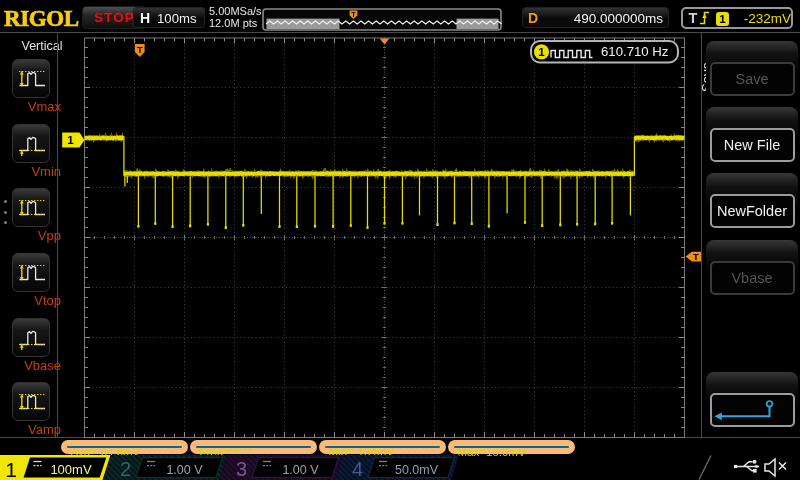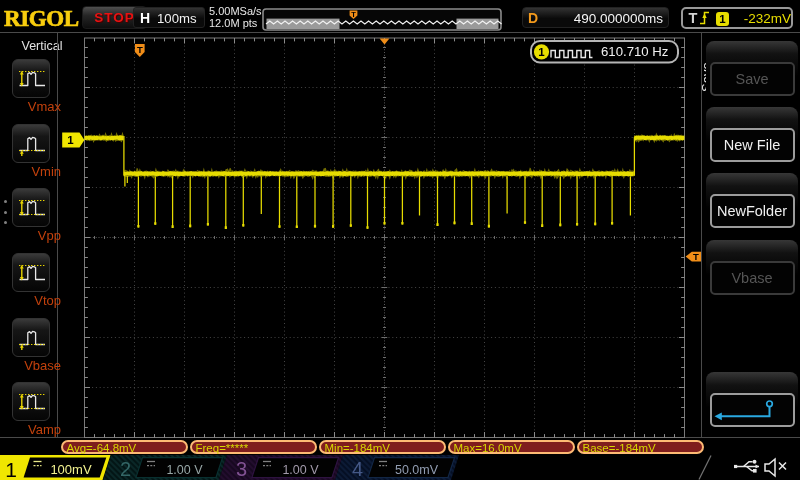--- a/index.html
+++ b/index.html
@@ -23,21 +23,21 @@
 #lsep {position:absolute;left:57px;top:33px;width:1px;height:404px;background:#4a4a4a}
 #rsep {position:absolute;left:701px;top:33px;width:1px;height:404px;background:#4a4a4a}
 .mbtn {position:absolute;left:11.5px;width:38px;height:39px;border-radius:6px;background:linear-gradient(#3a3a3a,#161616 30%,#050505);border:1px solid #333}
 .mlab {position:absolute;left:0;width:61px;text-align:right;font-size:13px;color:#c2410c}
 .dot {position:absolute;left:4px;width:3.4px;height:3.4px;border-radius:50%;background:#808080}
 #savetab {position:absolute;left:703px;top:60px;width:28px;height:36px;color:#e8e8e8;font-size:13px;transform:rotate(-90deg);transform-origin:center;text-align:center}
 .rcell {position:absolute;left:705.5px;width:92.5px;height:64.5px;border-radius:8px;background:linear-gradient(#373737,#121212 20%,#000 55%)}
 .rbtn {position:absolute;left:709.5px;width:85px;height:34px;border-radius:5px;background:#030303;font-size:14.5px;text-align:center;line-height:31px}
 .rbtn-on {border:2px solid #9c9c9c;color:#f0f0f0}
 .rbtn-off {border:2px solid #3a3a3a;color:#555}
-.pill {position:absolute;top:439.5px;width:127px;height:14px;border-radius:7px;border:2px solid #fdba74;background:#7f1d1d;color:#d8d800;font-size:11.5px;line-height:12.5px;padding-left:4px}
+.pill {position:absolute;top:439.5px;width:127px;height:14px;border-radius:7px;border:6px solid #fdba74;background:#0369a1;color:#d8d800;font-size:11.5px;line-height:12.5px;padding-left:4px}
 </style></head><body>
 <div id="scr">
 
 <div id="logo">RIGOL</div>
 <div id="stop">STOP</div>
 <div id="hbox">
       <b>H</b>
       <span>100ms</span>
     </div>
 <div id="srate">5.00MSa/s<br>12.0M pts</div>
@@ -194,21 +194,20 @@
 <svg width="85" height="34" viewBox="0 0 85 34">
 <circle cx="57.5" cy="8.8" r="2.8" fill="none" stroke="#2aa9e1" stroke-width="1.7"></circle>
 <path d="M57.5,11.8 V21.3 H8.5" stroke="#2aa9e1" stroke-width="2" fill="none"></path>
 <path d="M2.5,21.3 L9.8,17.4 V25.2 Z" fill="#2aa9e1"></path>
 </svg></div>
 
 <div class="pill" style="left:60.5px">Avg=-64.8mV</div>
     <div class="pill" style="left:189.5px">Freq=*****</div>
     <div class="pill" style="left:318.5px">Min=-184mV</div>
     <div class="pill" style="left:447.5px">Max=16.0mV</div>
-    <div class="pill" style="left:576.5px">Base=-184mV</div>
 <svg class="abs" style="left:0;top:455px" width="800" height="25">
       <defs>
 <pattern id="h2" width="4" height="4" patternTransform="rotate(-45)" patternUnits="userSpaceOnUse">
   <rect width="4" height="4" fill="#031515"></rect>
           <rect width="1.9" height="4" fill="#0a2828"></rect>
         </pattern>
 <pattern id="h3" width="4" height="4" patternTransform="rotate(-45)" patternUnits="userSpaceOnUse">
   <rect width="4" height="4" fill="#170820"></rect>
           <rect width="1.9" height="4" fill="#230d2e"></rect>
         </pattern>

